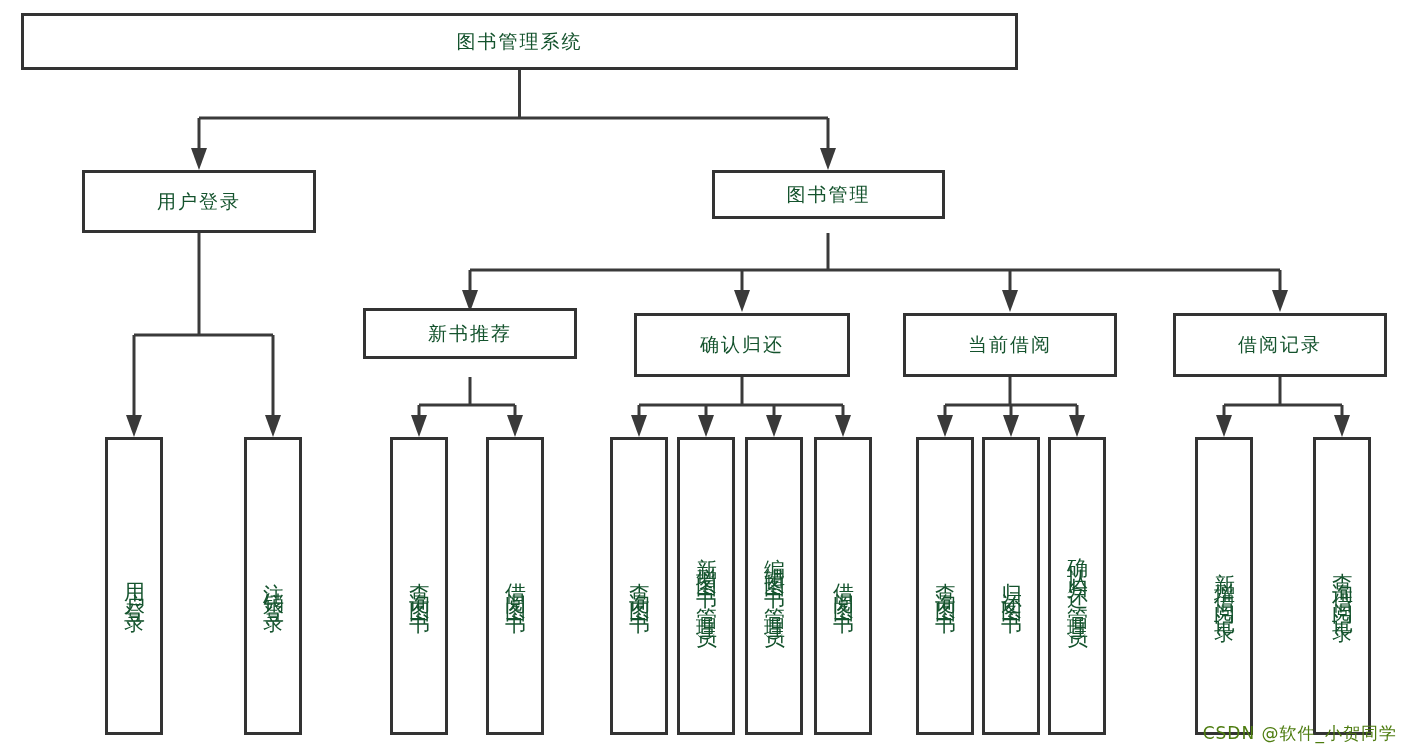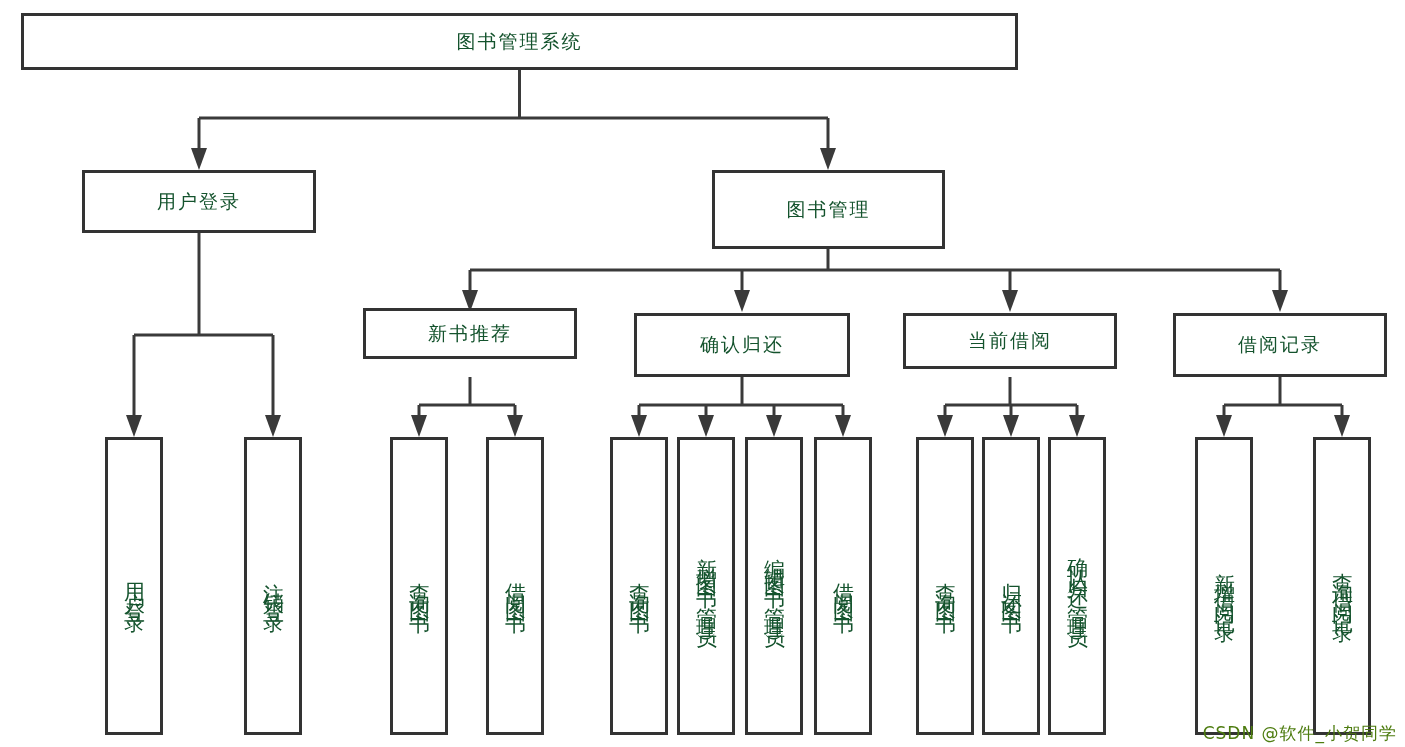--- a/index.html
+++ b/index.html
@@ -119,25 +119,25 @@
       <polygon points="1003,415 1019,415 1011,437"></polygon>
       <polygon points="1069,415 1085,415 1077,437"></polygon>
       <polygon points="1216,415 1232,415 1224,437"></polygon>
       <polygon points="1334,415 1350,415 1342,437"></polygon>
     </g>
   </svg>
 
   <div class="box h" style="left:21px;top:13px;width:997px;height:57px">图书管理系统</div>
 
   <div class="box h" style="left:82px;top:170px;width:234px;height:63px">用户登录</div>
-  <div class="box h" style="left:712px;top:170px;width:233px;height:79px">图书管理</div>
+  <div class="box h" style="left:712px;top:170px;width:233px;height:49px">图书管理</div>
 
   <div class="box h" style="left:363px;top:308px;width:214px;height:51px">新书推荐</div>
   <div class="box h" style="left:634px;top:313px;width:216px;height:64px">确认归还</div>
-  <div class="box h" style="left:903px;top:313px;width:214px;height:56px">当前借阅</div>
+  <div class="box h" style="left:903px;top:313px;width:214px;height:64px">当前借阅</div>
   <div class="box h" style="left:1173px;top:313px;width:214px;height:64px">借阅记录</div>
 
   <div class="box v" style="left:105px">
     <span class="vt">用户登录</span>
   </div>
   <div class="box v" style="left:244px">
     <span class="vt">注销登录</span>
   </div>
 
   <div class="box v" style="left:390px">

